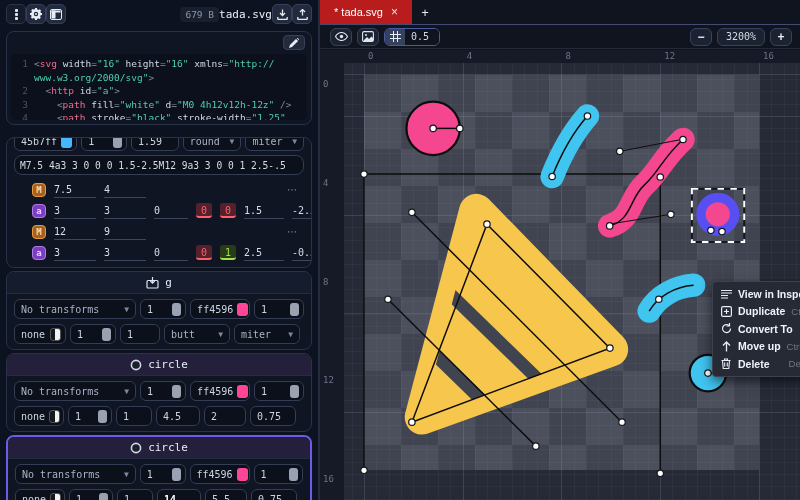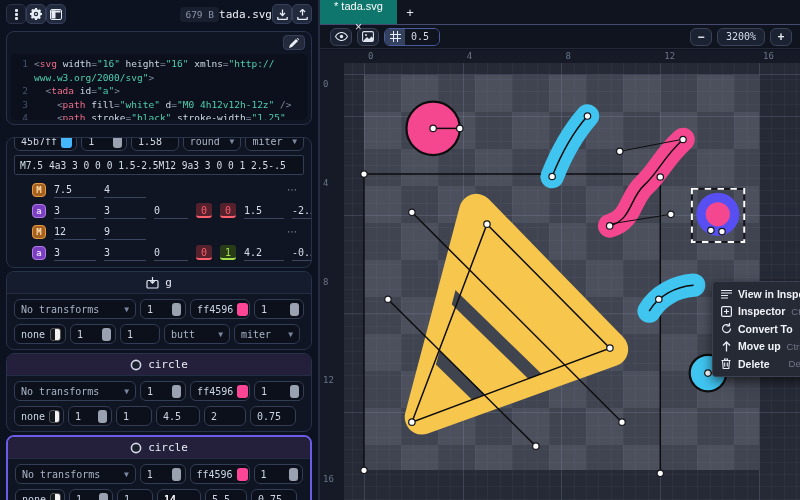--- a/index.html
+++ b/index.html
@@ -40,21 +40,21 @@
   .fieldrow.cut { margin-top:-11px; margin-bottom:4px; }
   .fld { height:20px; background:#0b101b; border:1px solid #333d55; border-radius:6px; display:flex;
     align-items:center; padding:0 4px 0 6px; gap:4px; font-family:"DejaVu Sans Mono", monospace;
     font-size:10px; color:#cdd5e3; }
   .fld .sw { width:11px; height:13px; border-radius:3px; flex:none; margin-left:auto; }
   .sw.blue { background:#45b7ff; } .sw.pink { background:#ff4596; }
   .sw.thumb { background:#9aa2b2; width:9px; }
   .sw.none { background:linear-gradient(90deg,#14181f 50%,#f2f2f2 50%); border:1px solid #555; }
   .sel { justify-content:space-between; padding-right:6px; color:#aab3c6; }
   .sel .chev { color:#7c86a0; font-size:8px; }
-  .pathdata { height:20px; margin:2px 0 4px 0; background:#0b101b; border:1px solid #333d55; border-radius:2px;
+  .pathdata { height:20px; margin:2px 0 4px 0; background:#0b101b; border:1px solid #333d55; border-radius:8px;
     font-family:"DejaVu Sans Mono", monospace; font-size:9.6px; color:#d5dce8; display:flex; align-items:center;
     padding:0 5px; white-space:nowrap; overflow:hidden; }
 
   .cmd-row { display:flex; align-items:center; height:21px; gap:8px; padding-left:18px; }
   .badge { width:14px; height:14px; border-radius:4px; font-family:"DejaVu Sans Mono", monospace; font-size:9px;
     font-weight:bold; color:#fff; display:flex; align-items:center; justify-content:center; flex:none; }
   .badge.M { background:#a4611f; border:1px solid #e8983f; color:#ffd9a8; }
   .badge.a { background:#7a3fc0; border:1px solid #b07ae8; color:#e6d2ff; }
   .uf { font-family:"DejaVu Sans Mono", monospace; font-size:10px; color:#d8dee9;
     border-bottom:1px solid #3b465f; height:16px; line-height:15px; flex:none; }
@@ -67,21 +67,21 @@
     gap:6px; font-family:"DejaVu Sans Mono", monospace; font-size:11px; color:#e8ecf4;
     border-bottom:1px solid #232c42; }
   .section-head.purple { background:#241f3a; }
   .section-body { padding:5px 7px; display:flex; flex-direction:column; gap:5px; }
   #circle2-card { border:2px solid #6c5ce7; }
 
   
   #right-panel { position:absolute; left:320px; top:0; width:480px; height:500px; background:#10141f; }
   #tabbar { height:25px; display:flex; align-items:stretch; border-bottom:1px solid #454b72; background:#10141f; }
   .tab { display:flex; align-items:center; gap:8px; padding:0 14px; font-size:11px; color:#bac1d2; }
-  .tab.active { background:#0f766e; color:#ffffff;flex-direction:column; }
+  .tab.active { background:#b91c1c; color:#ffffff; }
   .tab .x { font-size:12px; color:#e4e8f2; }
   .newtab { width:26px; display:flex; align-items:center; justify-content:center; color:#e4e8f2; font-size:13px; }
 
   #canvas-toolbar { height:24px; display:flex; align-items:center; gap:5px; padding:0 8px 0 10px;
     border-bottom:1px solid #232938; }
   .ct-btn { width:22px; height:18px; background:#1b2232; border:1px solid #3a4259; border-radius:6px;
     display:flex; align-items:center; justify-content:center; }
   .grid-group { display:flex; height:18px; border:1px solid #4a5aa0; border-radius:6px; overflow:hidden; }
   .grid-group .gbtn { width:20px; background:#34415f; display:flex; align-items:center; justify-content:center; }
   .grid-group .gval { width:34px; background:#0f141f; color:#d5dce8; font-family:"DejaVu Sans Mono", monospace;
@@ -173,39 +173,39 @@
     <div class="code-head">
       <div class="mini-btn">
         <svg width="10" height="10" viewBox="0 0 10 10">
             <path fill="#e8ecf4" d="M0 10l0.9-3L7 0.9 9.1 3 3 9.1 0 10zM7.7 0.2l1-0.2 1.3 1.3-0.2 1L7.7 0.2z"></path>
           </svg>
       </div>
     </div>
     <div class="code-area" id="code-lines">
         <div class="code-line"><span class="ln">1</span><span><span class="tk-p">&lt;</span><span class="tk-t">svg</span><span class="tk-a"> width</span><span class="tk-o">=</span><span class="tk-v">"16"</span><span class="tk-a"> height</span><span class="tk-o">=</span><span class="tk-v">"16"</span><span class="tk-a"> xmlns</span><span class="tk-o">=</span><span class="tk-v">"http://</span></span></div>
         <div class="code-line"><span class="ln"></span><span><span class="tk-v">www.w3.org/2000/svg"</span><span class="tk-p">&gt;</span></span></div>
-        <div class="code-line"><span class="ln">2</span><span><span class="tk-p">  &lt;</span><span class="tk-t">tada</span><span class="tk-a"> id</span><span class="tk-o">=</span><span class="tk-v">"a"</span><span class="tk-p">&gt;</span></span></div>
+        <div class="code-line"><span class="ln">2</span><span><span class="tk-p">  &lt;</span><span class="tk-t">http</span><span class="tk-a"> id</span><span class="tk-o">=</span><span class="tk-v">"a"</span><span class="tk-p">&gt;</span></span></div>
         <div class="code-line"><span class="ln">3</span><span><span class="tk-p">    &lt;</span><span class="tk-t">path</span><span class="tk-a"> fill</span><span class="tk-o">=</span><span class="tk-v">"white"</span><span class="tk-a"> d</span><span class="tk-o">=</span><span class="tk-v">"M0 4h12v12h-12z"</span><span class="tk-p"> /&gt;</span></span></div>
         <div class="code-line"><span class="ln">4</span><span><span class="tk-p">    &lt;</span><span class="tk-t">path</span><span class="tk-a"> stroke</span><span class="tk-o">=</span><span class="tk-v">"black"</span><span class="tk-a"> stroke-width</span><span class="tk-o">=</span><span class="tk-v">"1.25"</span></span></div>
       </div>
   </div>
 
 
   <div class="card" id="attr-card">
     <div class="fieldrow cut">
       <div class="fld" style="width:66px">
         <span>45b7ff</span>
           <span class="sw blue"></span>
       </div>
       <div class="fld" style="width:50px">
         <span>1</span>
           <span class="sw thumb"></span>
       </div>
       <div class="fld" style="width:52px">
-        <span>1.58</span>
+        <span>1.59</span>
       </div>
       <div class="fld sel" style="width:64px">
         <span>round</span>
           <span class="chev">▼</span>
       </div>
       <div class="fld sel" style="width:64px">
         <span>miter</span>
           <span class="chev">▼</span>
       </div>
     </div>
@@ -233,21 +233,21 @@
           <span class="uf" style="width: 42px;">9</span>
           <span class="row-dots">⋯</span>
         </div>
         <div class="cmd-row">
           <span class="badge a">a</span>
           <span class="uf" style="width: 42px;">3</span>
           <span class="uf" style="width: 42px;">3</span>
           <span class="uf" style="width: 34px;">0</span>
           <span class="uf flag red" style="width: 16px;">0</span>
           <span class="uf flag green" style="width: 16px;">1</span>
-          <span class="uf" style="width: 40px;">4.2</span>
+          <span class="uf" style="width: 40px;">2.5</span>
           <span class="uf" style="width: 38px;">-0.5</span>
         </div>
       </div>
   </div>
 
   <div class="card">
     <div class="section-head">
       <svg width="13" height="12" viewBox="0 0 13 12">
           <g stroke="#dfe5f0" fill="none" stroke-width="1.2">
             <rect x="1" y="3.5" width="11" height="7.5" rx="1"></rect>
@@ -562,21 +562,21 @@
           </span>
         <span class="mi-label">View in Inspector</span>
       </div>
       <div class="menu-item">
         <span class="mi-icon">
             <svg width="11" height="11" viewBox="0 0 11 11">
               <rect x="0.6" y="0.6" width="9.8" height="9.8" rx="1.5" fill="none" stroke="#e8ecf4" stroke-width="1.2"></rect>
               <path d="M5.5 3v5M3 5.5h5" stroke="#e8ecf4" stroke-width="1.2"></path>
             </svg>
           </span>
-        <span class="mi-label">Inspector</span>
+        <span class="mi-label">Duplicate</span>
         <span class="mi-short">Ctrl+D</span>
       </div>
       <div class="menu-item">
         <span class="mi-icon">
             <svg width="11" height="11" viewBox="0 0 11 11">
               <path d="M9.5 5.5a4 4 0 1 1-1.2-2.8" fill="none" stroke="#e8ecf4" stroke-width="1.2"></path>
               <path d="M8.5 0v3h-3" fill="none" stroke="#e8ecf4" stroke-width="1.2"></path>
             </svg>
           </span>
         <span class="mi-label">Convert To</span>

